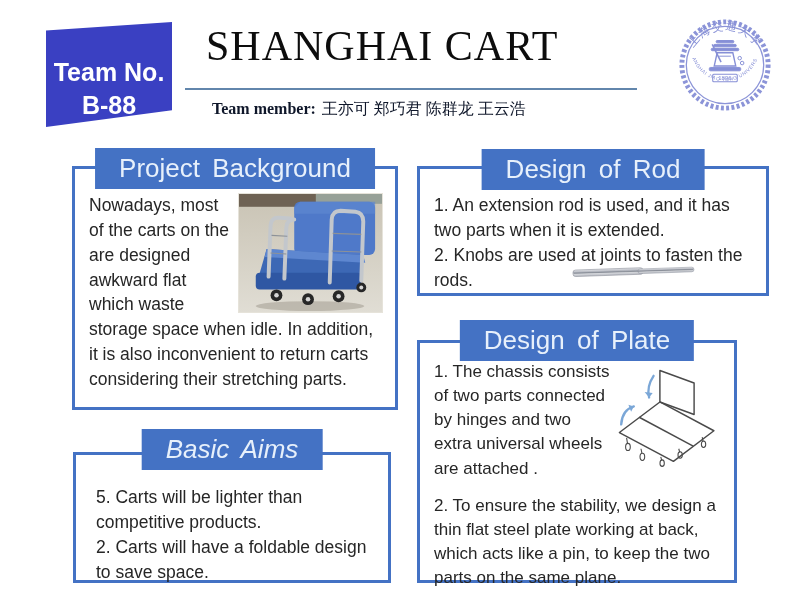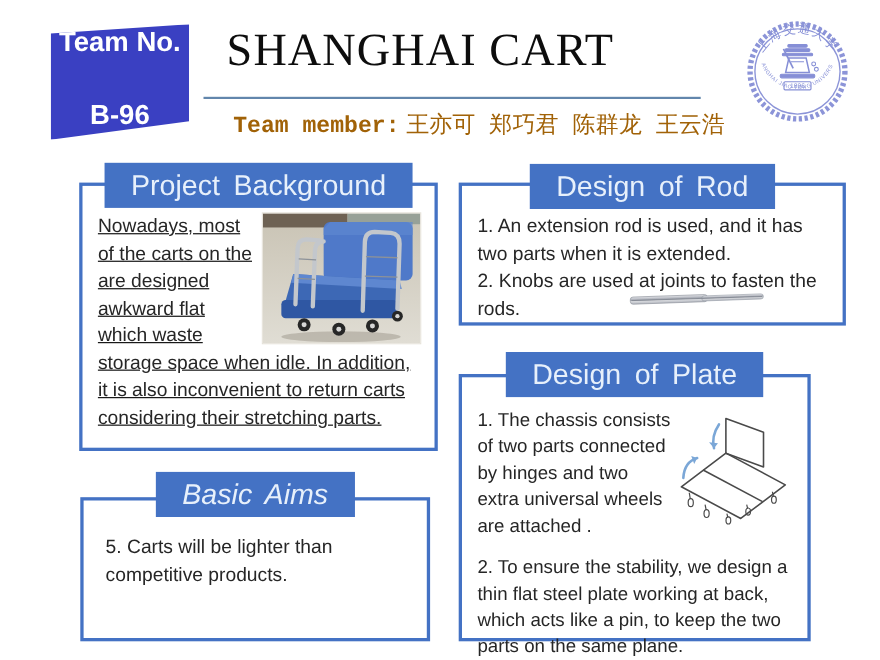--- a/index.html
+++ b/index.html
@@ -6,54 +6,54 @@
   .slide{
     position:relative;width:800px;height:600px;background:#ffffff;
     font-family:"Liberation Sans",sans-serif;overflow:hidden;
     margin:0 auto;
   }
   
   .team-badge{
     position:absolute;left:46px;top:22px;width:126px;height:105px;
     background:#3A40C2;
     clip-path:polygon(0 8%,100% 0,100% 84%,0 100%);
-    display:flex;flex-direction:column;align-items:center;justify-content:space-between;
+    display:flex;flex-direction:column;align-items:center;justify-content:flex-end;
     color:#fff;font-weight:bold;font-size:25px;line-height:1.3;padding-bottom:6px;box-sizing:border-box;
   }
   .slide-title{
     position:absolute;left:206px;top:22px;
     font-family:"Liberation Serif",serif;font-size:42px;color:#0d0d0d;
     letter-spacing:1px;white-space:nowrap;
   }
   .title-rule{
     position:absolute;left:185px;top:88px;width:452px;height:2px;background:#6286AC;
   }
   .team-member-line{
     position:absolute;left:212px;top:99px;
-    font-family:Liberation Mono, monospace;font-size:21px;color:#a16207;white-space:nowrap;
+    font-family:Liberation Serif, serif;font-size:16px;color:#0f172a;white-space:nowrap;
   }
   .team-member-line .lbl{font-weight:bold;margin-right:6px;}
   .logo{position:absolute;left:676px;top:16px;width:98px;height:98px;}
   
   .panel{
     position:absolute;border:3px solid #4472C4;background:#fff;box-sizing:border-box;
   }
   .panel-header{
     position:absolute;left:50%;transform:translateX(-50%);
     background:#4472C4;color:#E7F0FB;
     font-size:26px;word-spacing:5px;white-space:nowrap;
     padding:4px 24px;line-height:1.25;
   }
   .panel-body{
     color:#262626;font-size:17.5px;line-height:1.42;
     padding:0 12px 0 14px;
   }
   .panel-body p{margin:0;}
   
-  #panel-pb{left:72px;top:166px;width:326px;height:244px;text-decoration:underline;}
+  #panel-pb{left:72px;top:166px;width:326px;height:244px;}
   #panel-pb .panel-header{top:-21px;}
   #panel-pb .panel-body{margin-top:24px;}
   .cart-photo{
     float:right;width:145px;height:120px;margin:0 0 4px 5px;
     border:1px solid #e6e3da;box-sizing:border-box;
   }
   
   #panel-aims{left:73px;top:452px;width:318px;height:131px;}
   #panel-aims .panel-header{top:-26px;font-style:italic;}
   #panel-aims .panel-body{margin-top:30px;padding:0 14px 0 20px;}
@@ -61,32 +61,32 @@
   #panel-rod{left:417px;top:166px;width:352px;height:130px;}
   #panel-rod .panel-header{top:-20px;}
   #panel-rod .panel-body{margin-top:24px;}
   .rod-image{
     position:absolute;left:152px;top:96px;width:124px;height:14px;
     transform:rotate(-2deg);
   }
   
   #panel-plate{left:417px;top:340px;width:320px;height:243px;}
   #panel-plate .panel-header{top:-23px;}
-  #panel-plate .panel-body{margin-top:27px;font-size:17px;}
+  #panel-plate .panel-body{margin-top:17px;font-size:17px;}
   .plate-sketch{float:right;width:108px;height:106px;margin:2px 0 2px 2px;}
   #panel-plate .second{margin-top:13px;}
 </style>
 </head>
 <body>
 
 <div class="slide">
 
   <div class="team-badge">
     <span>Team No.</span>
-    <span>B-96</span>
+    <span>B-88</span>
   </div>
 
   <div class="slide-title">SHANGHAI CART</div>
   <div class="title-rule"></div>
 
   <div class="team-member-line">
     <span class="lbl">Team member:</span><span>王亦可 郑巧君 陈群龙 王云浩</span>
   </div>
 
   <svg class="logo" viewBox="0 0 100 100">
@@ -163,20 +163,21 @@
         </g>
       </svg>
       <p>Nowadays, most of the carts on the are designed awkward flat which waste storage space when idle. In addition, it is also inconvenient to return carts considering their stretching parts.</p>
     </div>
   </div>
 
   <div class="panel" id="panel-aims">
     <div class="panel-header">Basic Aims</div>
     <div class="panel-body">
       <p>5. Carts will be lighter than competitive products.</p>
+      <p>2. Carts will have a foldable design to save space.</p>
     </div>
   </div>
 
   <div class="panel" id="panel-rod">
     <div class="panel-header">Design of Rod</div>
     <div class="panel-body">
       <p>1. An extension rod is used, and it has two parts when it is extended.</p>
       <p>2. Knobs are used at joints to fasten the rods.</p>
     </div>
     <svg class="rod-image" viewBox="0 0 124 14" preserveAspectRatio="none">

